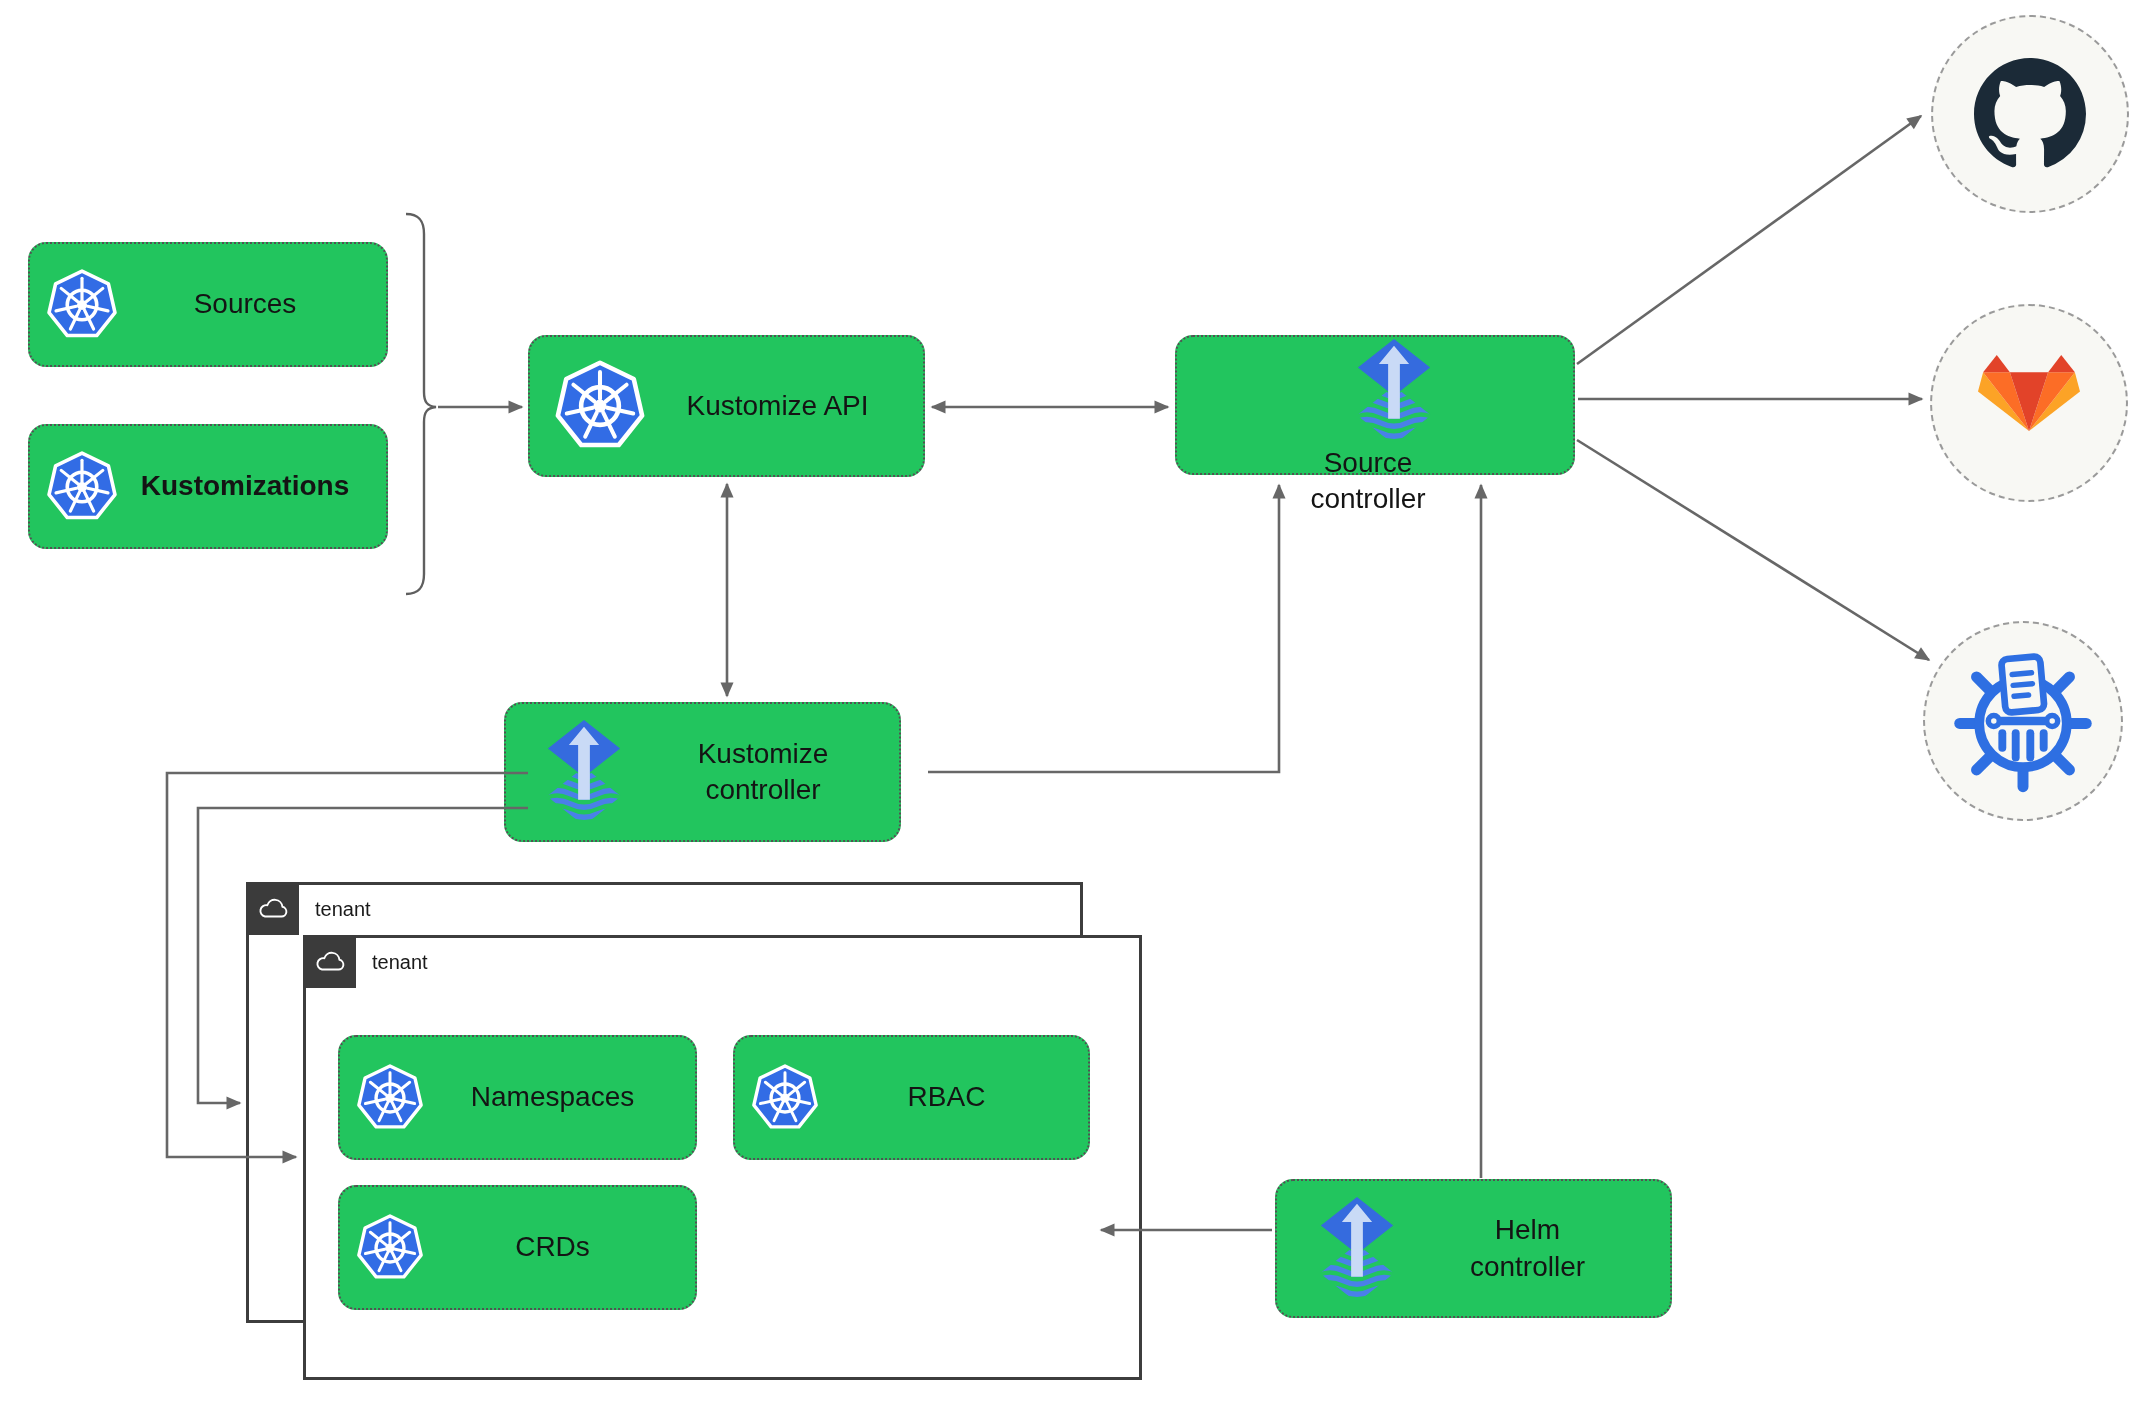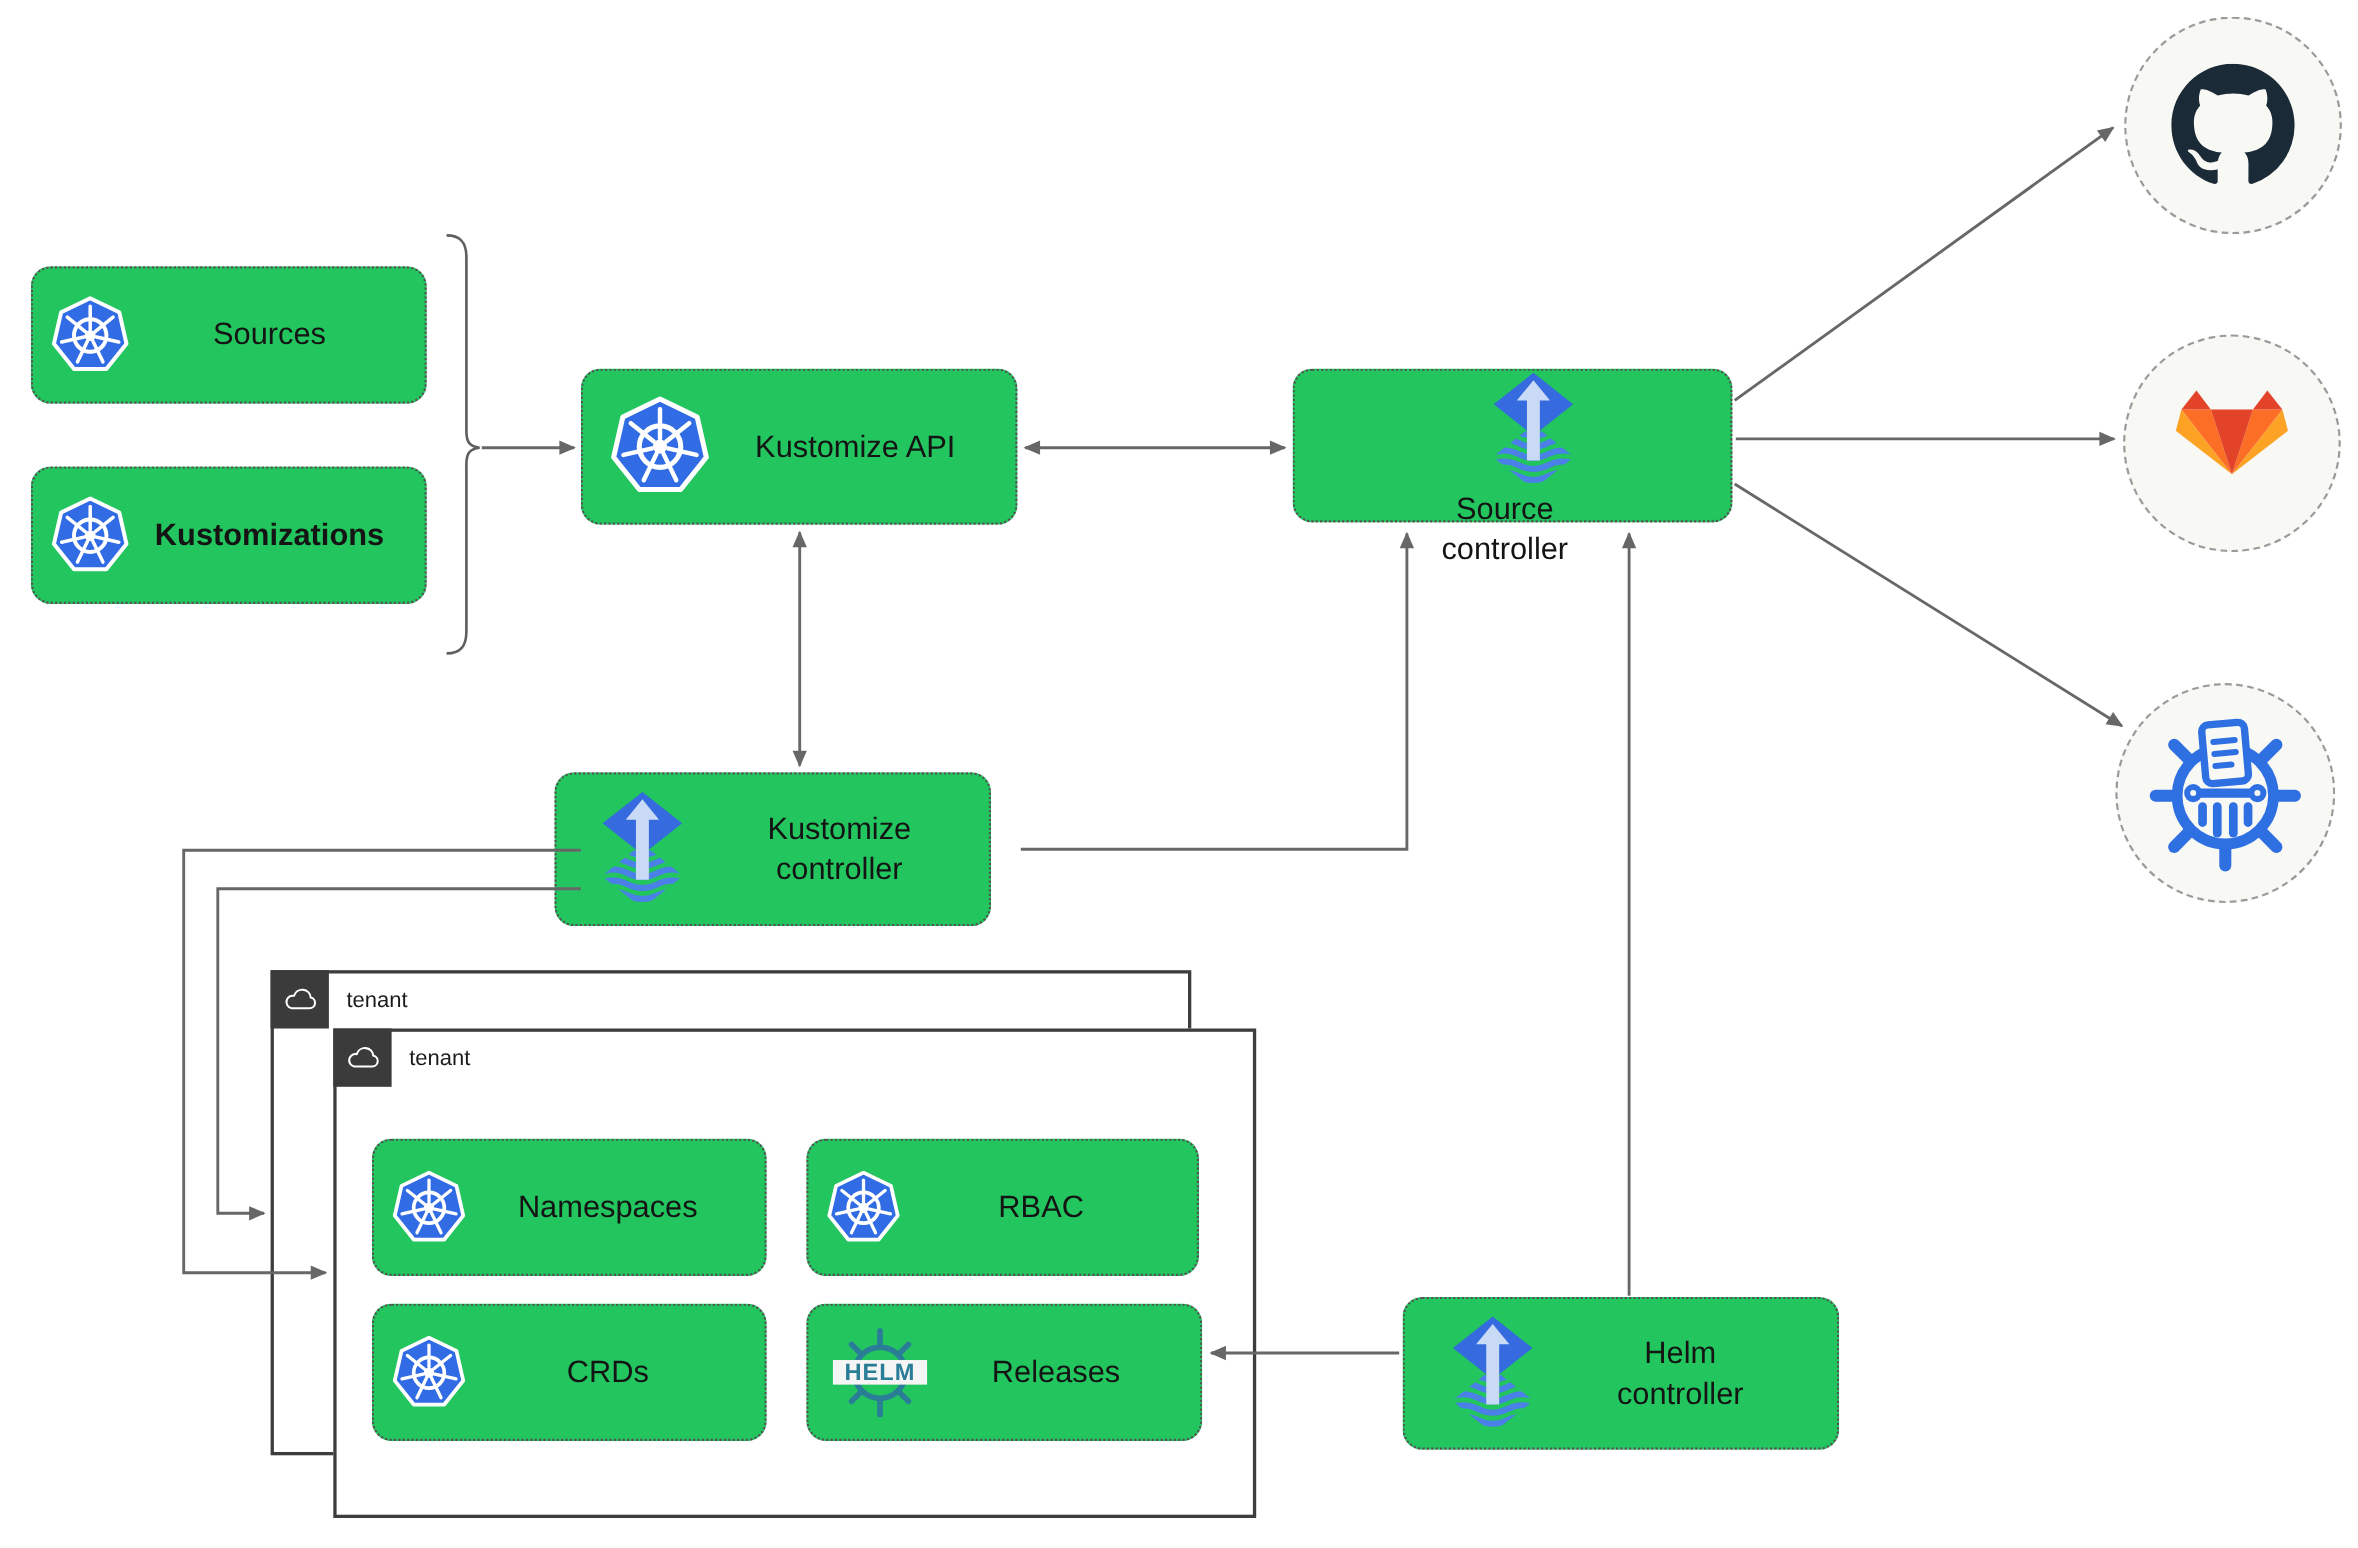--- a/index.html
+++ b/index.html
@@ -172,38 +172,20 @@
 
   <div class="node z4" style="left:338px; top:1185px; width:359px; height:125px;">
     <span class="icon-wrap" style="margin-left:16px;">
       <svg width="68" height="68" viewBox="0 0 100 100">
           <use href="#sym-k8s"></use>
         </svg>
       </span>
     <span class="label">CRDs</span>
   </div>
 
-  <div class="node z4" style="left:733px; top:1185px; width:360px; height:125px;">
-    <span class="icon-wrap" style="margin-left:22px;">
-      <svg width="86" height="86" viewBox="0 0 100 100">
-        <g stroke="#2a7d96" stroke-width="6" fill="none" stroke-linecap="round">
-          <circle cx="50" cy="50" r="27"></circle>
-          <line x1="50" y1="19" x2="50" y2="6"></line>
-          <line x1="29" y1="29" x2="20" y2="20"></line>
-          <line x1="71" y1="29" x2="80" y2="20"></line>
-          <line x1="50" y1="81" x2="50" y2="94"></line>
-          <line x1="29" y1="71" x2="20" y2="80"></line>
-          <line x1="71" y1="71" x2="80" y2="80"></line>
-        </g>
-        <rect x="0" y="36.5" width="100" height="26" fill="#f5f5f5"></rect>
-        <text x="50" y="57.5" class="helm-text">HELM</text>
-      </svg>
-      </span>
-    <span class="label">Releases</span>
-  </div>
 
   <div class="endpoint z3" style="left:1931px; top:15px; width:198px; height:198px;">
     <svg width="114" height="112" viewBox="0 0 16 16">
       <path fill="#1b2a37" d="M8 0C3.58 0 0 3.58 0 8c0 3.54 2.29 6.53 5.47 7.59.4.07.55-.17.55-.38 0-.19-.01-.82-.01-1.49-2.01.37-2.53-.49-2.69-.94-.09-.23-.48-.94-.82-1.13-.28-.15-.68-.52-.01-.53.63-.01 1.08.58 1.23.82.72 1.21 1.87.87 2.33.66.07-.52.28-.87.51-1.07-1.78-.2-3.64-.89-3.64-3.95 0-.87.31-1.59.82-2.15-.08-.2-.36-1.02.08-2.12 0 0 .67-.21 2.2.82.64-.18 1.32-.27 2-.27s1.36.09 2 .27c1.53-1.04 2.2-.82 2.2-.82.44 1.1.16 1.92.08 2.12.51.56.82 1.27.82 2.15 0 3.07-1.87 3.75-3.65 3.95.29.25.54.73.54 1.48 0 1.07-.01 1.93-.01 2.2 0 .21.15.46.55.38A8.01 8.01 0 0 0 16 8c0-4.42-3.58-8-8-8z"></path>
     </svg>
   </div>
 
   <div class="endpoint z3" style="left:1930px; top:304px; width:198px; height:198px;">
     <svg width="104" height="99" viewBox="0 0 586 559">
       <polygon fill="#fca326" points="34,103 293,435 5,212"></polygon>

